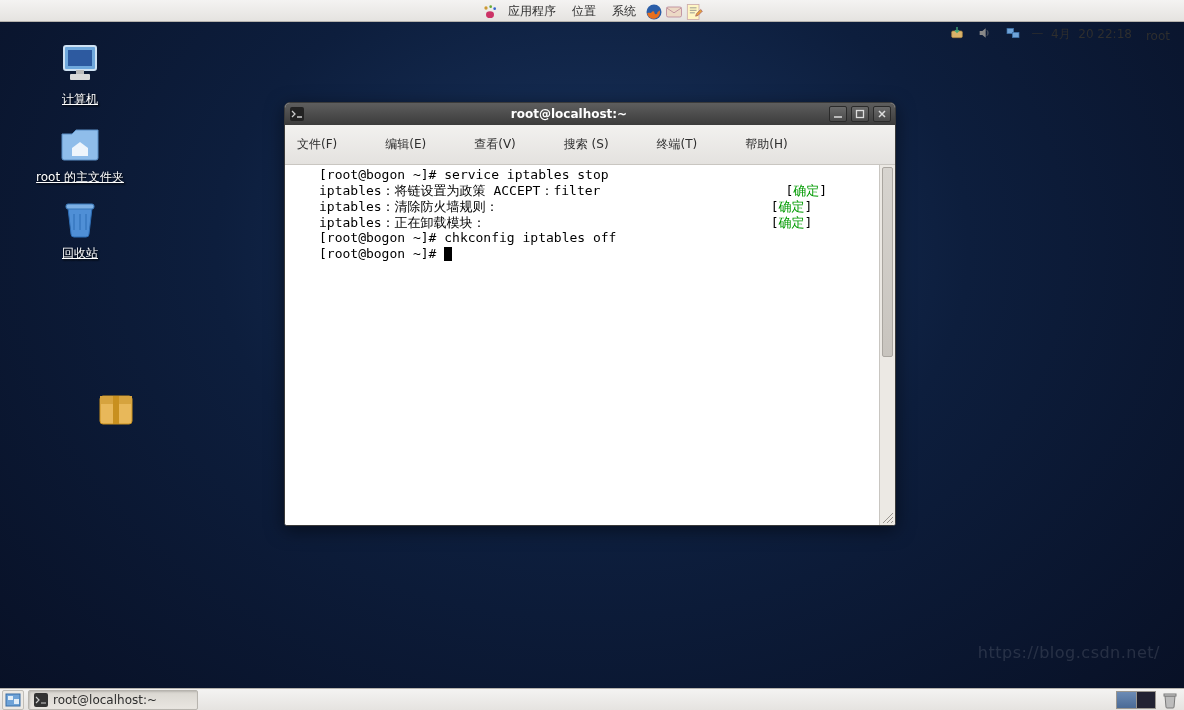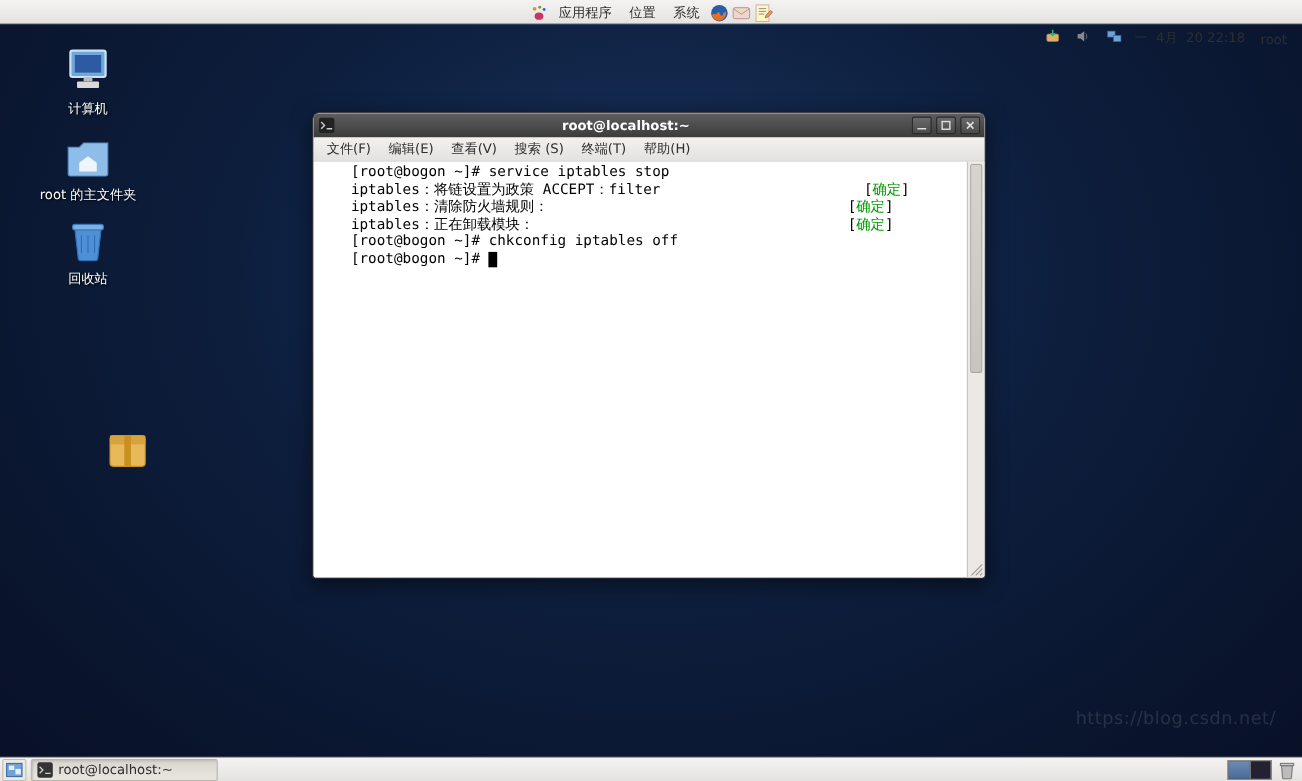--- a/index.html
+++ b/index.html
@@ -24,42 +24,42 @@
 .panel-icon { width: 20px; height: 20px; display: flex; align-items: center; justify-content: center; cursor: pointer; }
 .gnome-foot svg { width: 16px; height: 16px; }
 .tray-icon svg { width: 16px; height: 16px; }
 .datetime { font-size: 12px; white-space: pre; }
 .username { font-weight: normal; padding: 0 4px 0 6px; }
 
 
 .desktop { position: absolute; top: 22px; left: 0; right: 0; bottom: 22px; }
 .dicon { position: absolute; width: 140px; text-align: center; color: #fff; font-size: 12px; cursor: pointer; }
 .dicon .ic { width: 48px; height: 48px; margin: 0 auto 4px; }
-.dicon .lbl { text-shadow: 1px 1px 2px #000; line-height: 1.3; }
+.dicon .lbl { text-shadow: 1px 1px 2px #000; line-height: 1.3; text-decoration: underline; }
 
 
 .window {
   position: absolute; left: 284px; top: 102px; width: 612px; height: 424px;
   background: #fff; border: 1px solid #3a3a3a; border-radius: 6px 6px 3px 3px;
   box-shadow: 0 4px 18px rgba(0,0,0,.5);
   display: flex; flex-direction: column; overflow: hidden;
 }
 .titlebar {
   height: 22px; background: linear-gradient(#5e5e5e, #3b3b3b);
   display: flex; align-items: center; color: #fff; font-size: 12px;
   padding: 0 4px; font-weight: bold;
 }
 .titlebar .ticon { width: 16px; height: 16px; margin-right: 4px; display:flex; align-items:center; justify-content:center;}
 .titlebar .ttitle { flex: 1; text-align: center; font-weight: bold; }
 .titlebar .wbtns { display: flex; gap: 4px; }
 .wbtn { width: 18px; height: 16px; background: linear-gradient(#6a6a6a,#4a4a4a); border: 1px solid #2a2a2a; border-radius: 2px; display:flex; align-items:center; justify-content:center; color:#ddd; font-size:10px; cursor:pointer;}
 .menubar {
-  height: 22px; background: linear-gradient(#f2f1ef,#e4e2df);
+  height: 40px; background: linear-gradient(#f2f1ef,#e4e2df);
   border-bottom: 1px solid #c9c6c1; display: flex; align-items: center;
-  color: #2e2e2e; font-size: 12px; padding-left: 4px;
+  color: #2e2e2e; font-size: 12px; padding-left: 4px; gap: 32px;
 }
 .menubar .m { padding: 3px 8px; cursor: pointer; }
 .term-body { flex: 1; display: flex; background: #fff; padding-left: 30px; }
 .term-text {
   flex:1; padding: 2px 4px; font-family: "DejaVu Sans Mono","Courier New",monospace;
   font-size: 13px; color: #000; white-space: pre; line-height: 1.22; overflow:hidden;
 }
 .ok { color: #009a00; }
 .cursor { display:inline-block; width: 8px; height: 14px; background: #000; vertical-align: text-bottom; }
 .scrollbar { width: 16px; background: #ece9e4; border-left:1px solid #c9c6c1; position:relative; }

